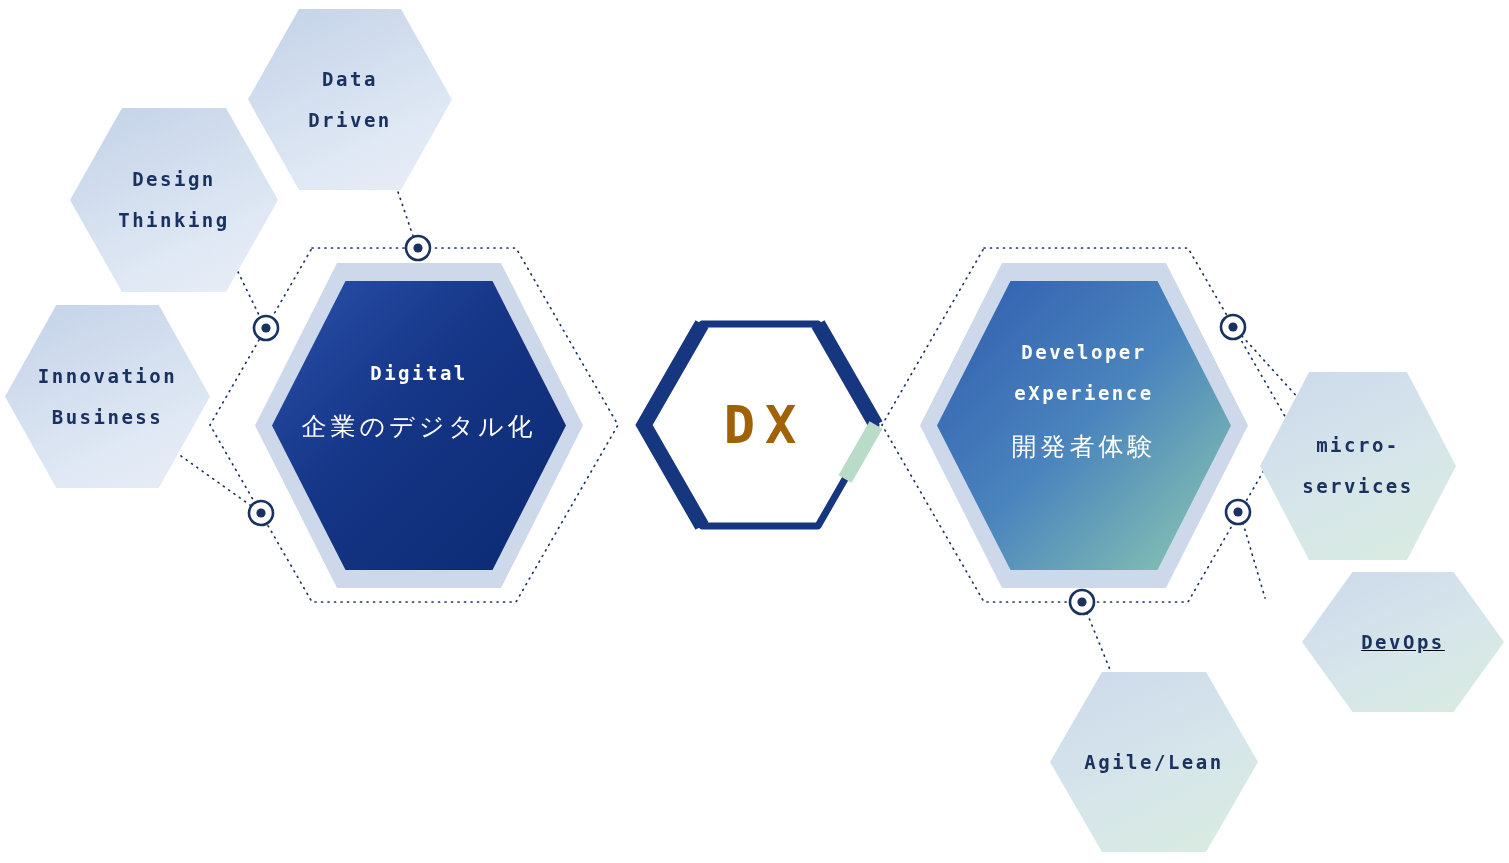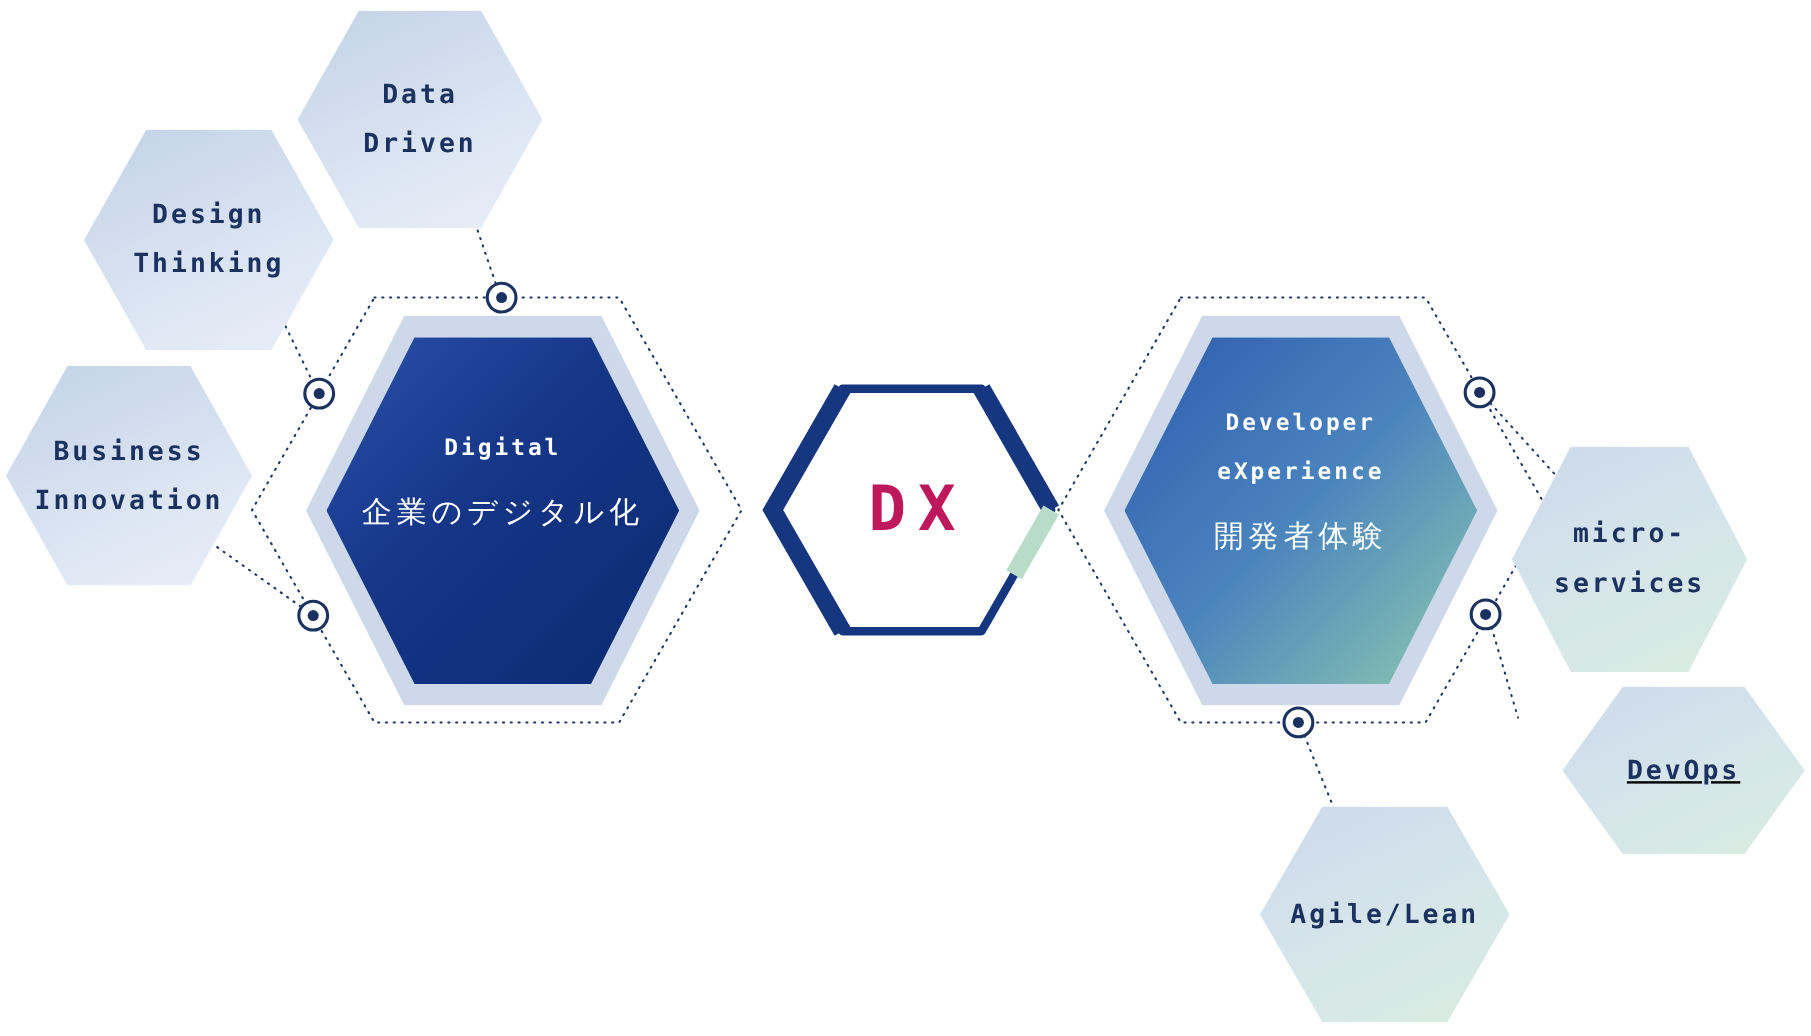--- a/index.html
+++ b/index.html
@@ -15,33 +15,33 @@
        clip-path:polygon(25% 0,75% 0,100% 50%,75% 100%,25% 100%,0 50%);
        display:flex;flex-direction:column;align-items:center;justify-content:center;
        text-align:center;padding-bottom:56px;box-sizing:border-box;}
 
   .frame{background:#cdd9ea;}
   .core-left{background:linear-gradient(135deg,#2a51ab 0%,#153586 45%,#0b2a72 100%);}
   .core-right{background:linear-gradient(135deg,#2f5cb0 0%,#4a84bd 50%,#8fcbb0 100%);}
   .sat-blue{background:linear-gradient(155deg,#c3d2e8 0%,#dfe8f4 70%,#e9eef7 100%);}
   .sat-green{background:linear-gradient(155deg,#ccd9ec 0%,#d6e6ea 55%,#d9ecdf 100%);}
 
-  .sat-label{font-weight:bold;font-size:22px;letter-spacing:2.5px;color:#1b3261;line-height:41px;}
+  .sat-label{font-weight:bold;font-size:19px;letter-spacing:2.5px;color:#1b3261;line-height:41px;}
   .sat-label .line{display:block;}
   .sat-label .line:empty{display:none;}
 
   .core-title{color:#ffffff;font-weight:bold;font-size:19px;letter-spacing:2.5px;line-height:41px;}
   .core-title .line{display:block;}
   .core-sub{color:#ffffff;font-weight:normal;font-size:25px;letter-spacing:4px;margin-top:16px;
             font-family:"DejaVu Sans", sans-serif;white-space:nowrap;}
 
   .dx-label{position:absolute;left:644px;top:324px;width:232px;height:202px;
             display:flex;align-items:center;justify-content:center;
             font-weight:bold;font-size:52px;letter-spacing:10px;padding-left:10px;
-            box-sizing:border-box;color:#be185d;}
+            box-sizing:border-box;color:#a16207;}
 
   .dotline{stroke:#1b3261;stroke-width:1.7;stroke-dasharray:1 5.5;
            stroke-linecap:round;stroke-linejoin:round;fill:none;}
   .node-outer{fill:#ffffff;stroke:#1b3261;stroke-width:2.6;}
   .node-core{fill:#1b3261;}
 </style>
 </head>
 <body>
 
 <div class="stage">
@@ -100,22 +100,22 @@
 
   <div class="hex sat-blue" style="left:70px;top:108px;width:208px;height:184px;text-align:center;">
     <div class="sat-label">
       <span class="line">Design</span>
       <span class="line">Thinking</span>
     </div>
   </div>
 
   <div class="hex sat-blue" style="left:5px;top:305px;width:205px;height:183px;">
     <div class="sat-label">
+      <span class="line">Innovation</span>
       <span class="line">Business</span>
-      <span class="line">Innovation</span>
     </div>
   </div>
 
   <div class="hex frame" style="left:255px;top:263px;width:328px;height:325px;">
     <div class="hex-inner core-left">
       <div class="core-title">
         <span class="line">Digital</span>
       </div>
       <div class="core-sub">企業のデジタル化</div>
     </div>

